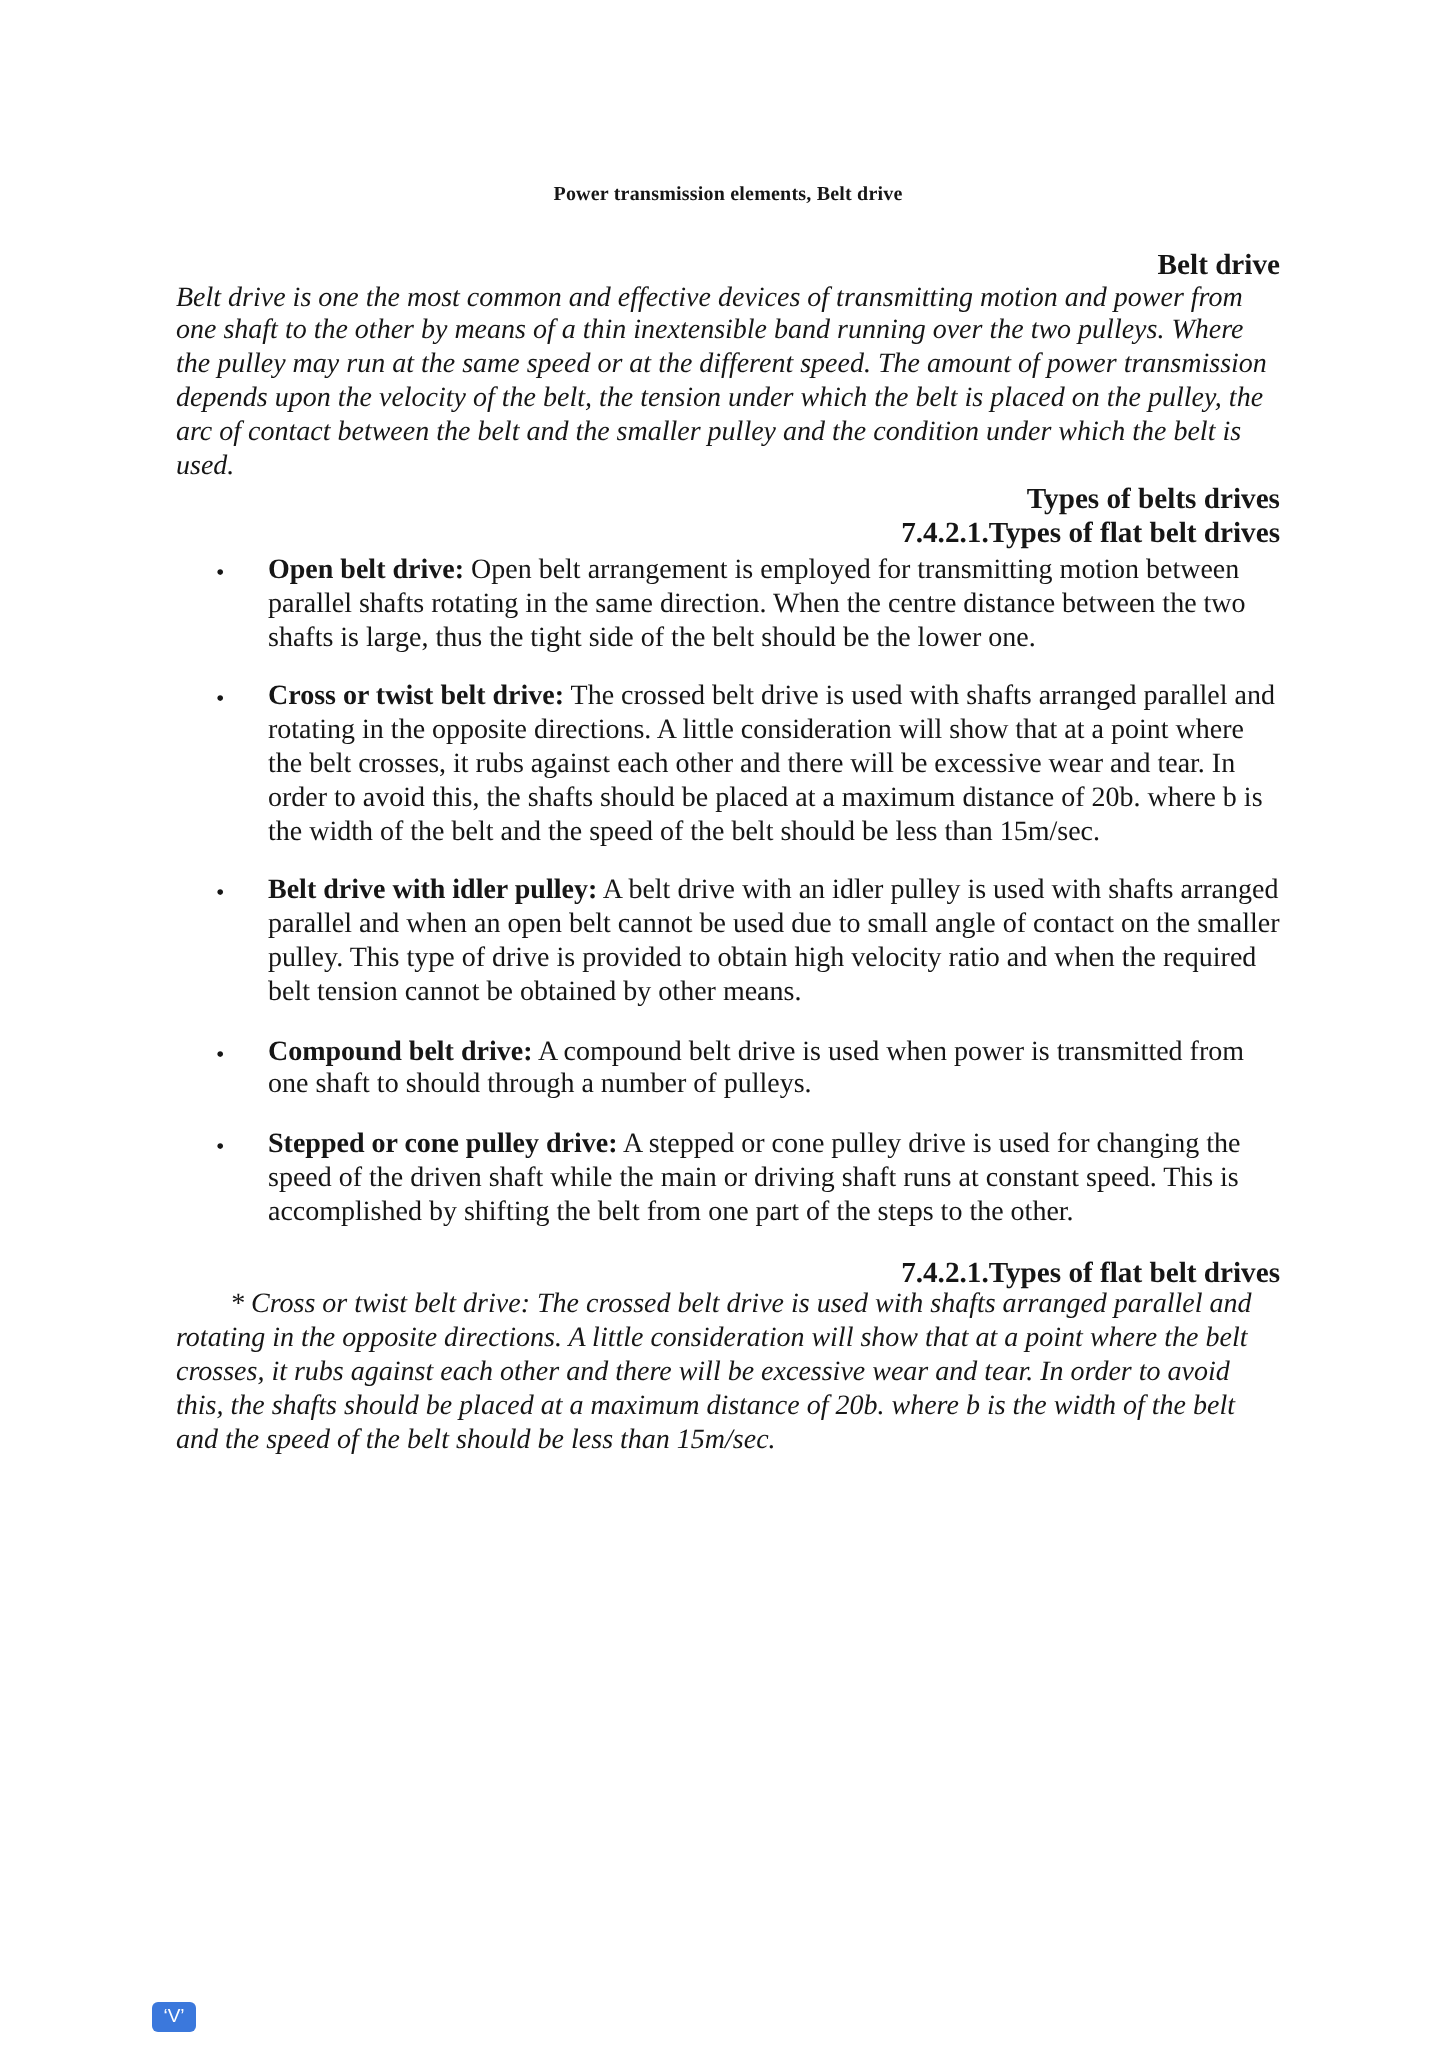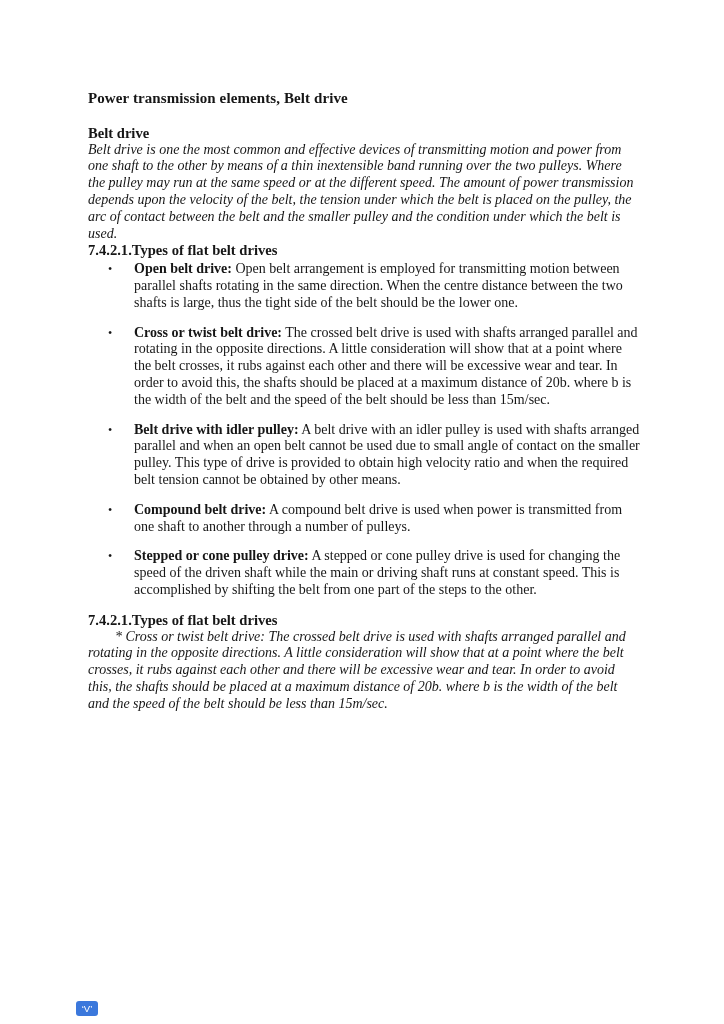--- a/index.html
+++ b/index.html
@@ -19,30 +19,31 @@
   .page {
     position: relative;
     box-sizing: border-box;
     width: 724px;
     height: 1024px;
     padding: 90px 84px 0 88px;
     background: #ffffff;
   }
   .title {
     margin: 0 0 18px 0;
-    font-size: 15px;
+    font-size: 10px;
     font-weight: bold;
-    text-align: left;
+    text-align: center;
     letter-spacing: 0.1px;
   }
   h2 {
     margin: 0;
     font-size: 14.6px;
     font-weight: bold;
     line-height: 16.8px;
+    text-align: right;
   }
   .para {
     margin: 0;
     font-style: italic;
   }
   .indent {
     text-indent: 27px;
   }
   .bullets {
     list-style: none;
@@ -92,20 +93,21 @@
 <div class="page">
 
   <h1 class="title">Power transmission elements, Belt drive</h1>
 
   <section>
     <h2>Belt drive</h2>
     <p class="para">Belt drive is one the most common and effective devices of transmitting motion and power from one shaft to the other by means of a thin inextensible band running over the two pulleys. Where the pulley may run at the same speed or at the different speed. The amount of power transmission depends upon the velocity of the belt, the tension under which the belt is placed on the pulley, the arc of contact between the belt and the smaller pulley and the condition under which the belt is used.</p>
   </section>
 
   <section>
+    <h2>Types of belts drives</h2>
   </section>
 
   <section>
     <h2>7.4.2.1.Types of flat belt drives</h2>
     <ul class="bullets">
       <li>
         <span class="marker">•</span>
         <span class="b">Open belt drive:</span>
         <span>Open belt arrangement is employed for transmitting motion between parallel shafts rotating in the same direction. When the centre distance between the two shafts is large, thus the tight side of the belt should be the lower one.</span>
       </li>
@@ -115,21 +117,21 @@
         <span>The crossed belt drive is used with shafts arranged parallel and rotating in the opposite directions. A little consideration will show that at a point where the belt crosses, it rubs against each other and there will be excessive wear and tear. In order to avoid this, the shafts should be placed at a maximum distance of 20b. where b is the width of the belt and the speed of the belt should be less than 15m/sec.</span>
       </li>
       <li>
         <span class="marker">•</span>
         <span class="b">Belt drive with idler pulley:</span>
         <span>A belt drive with an idler pulley is used with shafts arranged parallel and when an open belt cannot be used due to small angle of contact on the smaller pulley. This type of drive is provided to obtain high velocity ratio and when the required belt tension cannot be obtained by other means.</span>
       </li>
       <li>
         <span class="marker">•</span>
         <span class="b">Compound belt drive:</span>
-        <span>A compound belt drive is used when power is transmitted from one shaft to another through a number of pulleys.</span>
+        <span>A compound belt drive is used when power is transmitted from one shaft to should through a number of pulleys.</span>
       </li>
       <li>
         <span class="marker">•</span>
         <span class="b">Stepped or cone pulley drive:</span>
         <span>A stepped or cone pulley drive is used for changing the speed of the driven shaft while the main or driving shaft runs at constant speed. This is accomplished by shifting the belt from one part of the steps to the other.</span>
       </li>
     </ul>
   </section>
 
   <section>

